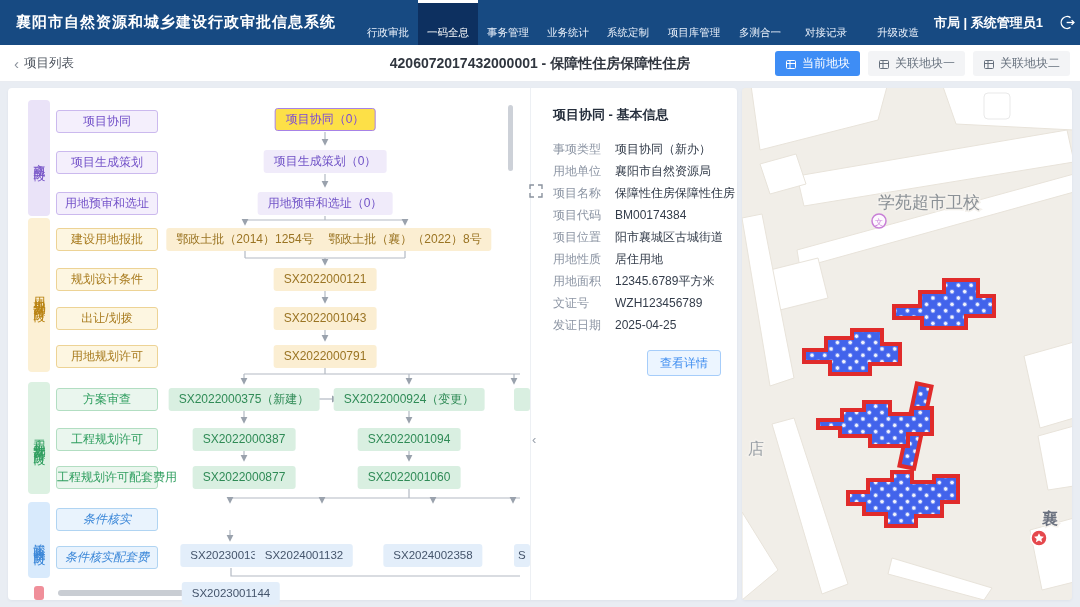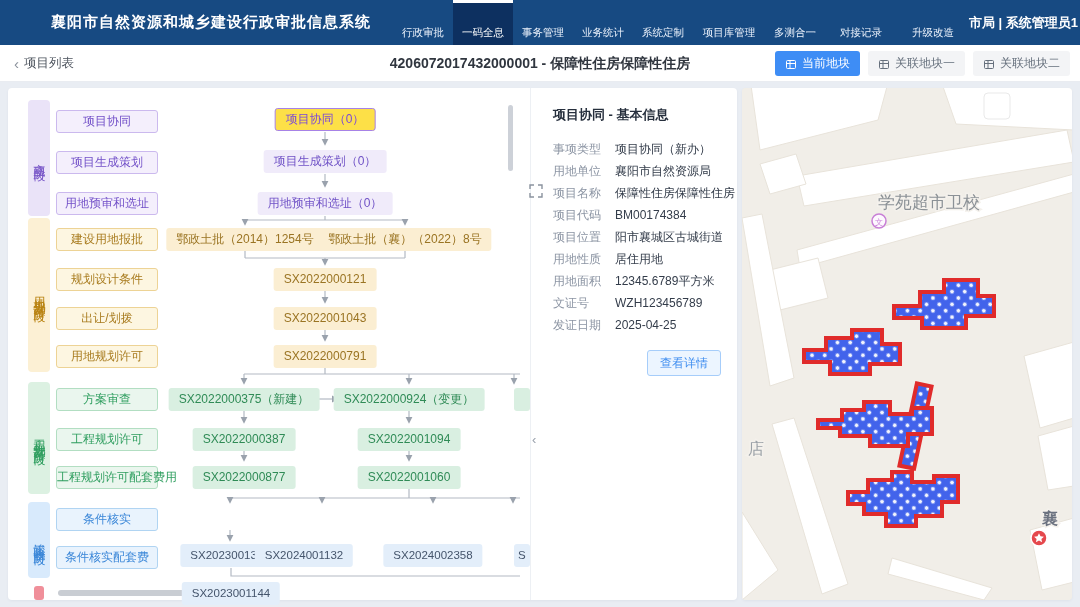--- a/index.html
+++ b/index.html
@@ -6,21 +6,21 @@
   html,body { width:1080px; height:607px; overflow:hidden; }
   body {
     font-family: "Liberation Sans", "DejaVu Sans", sans-serif;
     background:#e9edf3; position:relative; font-size:12px; color:#333;
   }
 
   
   .topbar { position:absolute; left:0; top:0; width:1080px; height:45px;
     background:#174a82; display:flex; align-items:stretch; }
   .app-title { align-self:center; color:#fff; font-size:15px; font-weight:bold;
-    letter-spacing:1px; padding:0 16px; white-space:nowrap;margin-left:35px; }
+    letter-spacing:1px; padding:0 16px; white-space:nowrap; }
   .nav { display:flex; align-items:stretch; margin-left:6px; }
   .nav-item { width:60px; display:flex; flex-direction:column; align-items:center;
     justify-content:flex-end; padding-bottom:5px; gap:3px; cursor:pointer; color:#fff; }
   .nav-item .nicon { width:20px; height:20px; display:block; }
   .nav-item .nlabel { font-size:10.5px; color:#eaf1fb; white-space:nowrap;margin-top:40px; }
   .nav-item.active { background:#0d3060; border-top:3px solid #ffffff; }
   .nav-item.active .nlabel { color:#fff; }
   .nav-item.textonly { width:72px; }
   .userbox { margin-left:auto; display:flex; align-items:center; gap:16px; padding-right:16px; }
   .username { color:#fff; font-size:13px; font-weight:bold; white-space:nowrap; }
@@ -58,21 +58,21 @@
   .st4 { top:414px; height:76px;  background:#d8eafc; color:#3b87d8; }
   .st5 { position:absolute; left:26px; top:498px; width:10px; height:14px;
     border-radius:3px; background:#f08f9a; }
 
   .sitem { position:absolute; left:48px; width:102px; height:23px; line-height:21px;
     text-align:center; border-radius:3px; border:1px solid; font-size:12px;
     white-space:nowrap; cursor:pointer; }
   .si-purple { background:#f4effc; border-color:#cbb9ee; color:#7250c8; }
   .si-yellow { background:#fdf6e1; border-color:#edd395; color:#a87b1e; }
   .si-green  { background:#eaf6ee; border-color:#b2dec2; color:#2f9e5f; }
-  .si-blue   { background:#e9f3fd; border-color:#b0d4f2; color:#3b87d8; }
+  .si-blue   { background:#e9f3fd; border-color:#b0d4f2; color:#3b87d8;font-style:italic; }
 
   .conn { position:absolute; left:0; top:0; pointer-events:none; }
 
   .tn { position:absolute; transform:translateX(-50%); height:23px; line-height:23px;
     padding:0 10px; border-radius:3px; font-size:12px; white-space:nowrap;
     cursor:pointer; z-index:2; }
   .tn-root   { background:#fde047; border:1px solid #a782e6; color:#7b48d8; line-height:21px; }
   .tn-purple { background:#f0ebfa; color:#6f51c6; }
   .tn-yellow { background:#fbeed2; color:#9a7423; }
   .tn-green  { background:#d9efe1; color:#2f8b56; }

